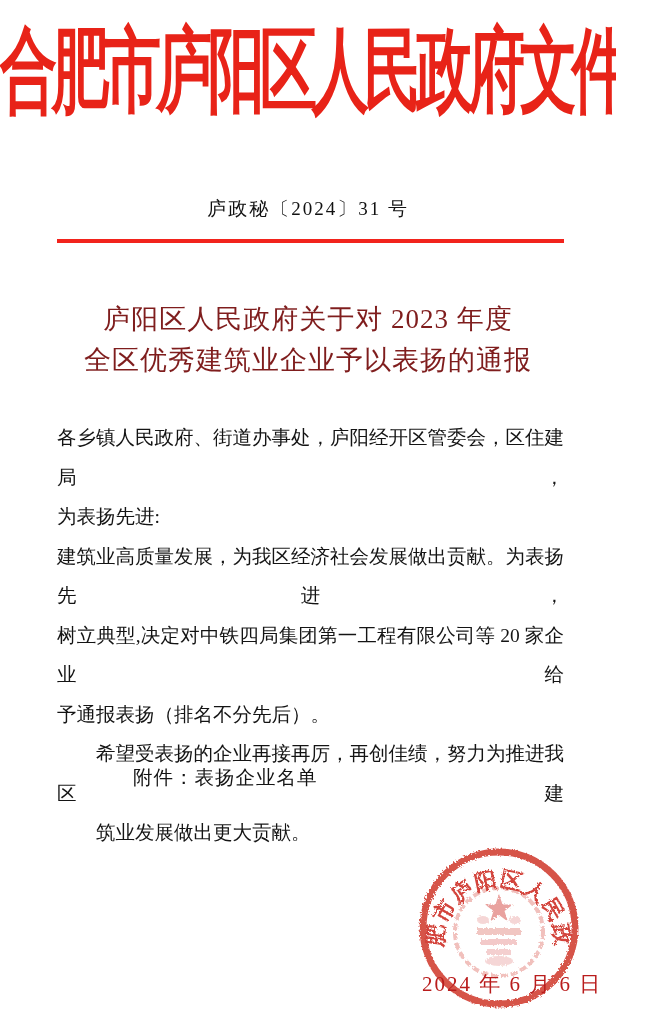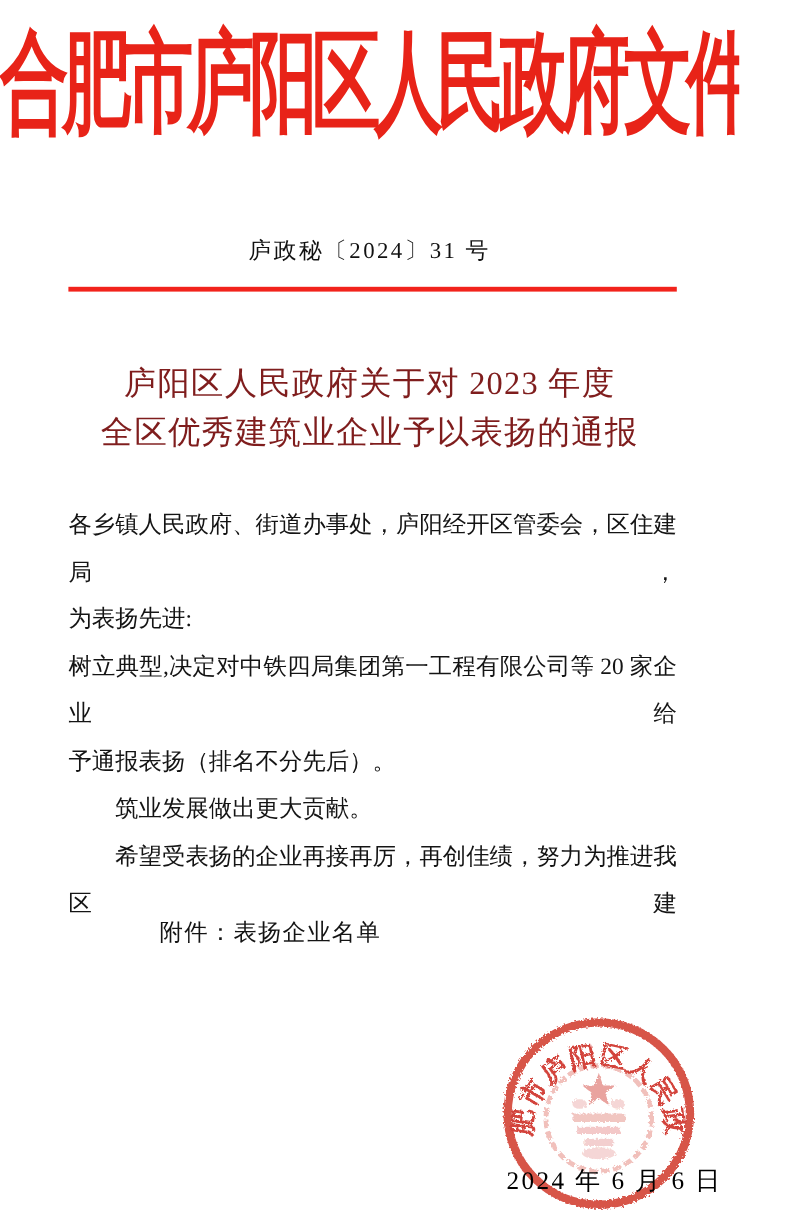--- a/index.html
+++ b/index.html
@@ -50,21 +50,21 @@
     font-size:19.5px;line-height:24px;
     text-indent:76px;color:#141414;
     letter-spacing:1px;
   }
   .seal{
     position:absolute;left:417px;top:846px;
     width:164px;height:164px;
   }
   .date{
     position:absolute;left:422px;top:970px;
-    font-size:21px;letter-spacing:2px;color:#000000;
+    font-size:21px;letter-spacing:2px;color:#b91c1c;
     white-space:nowrap;z-index:5;
   }
 </style>
 </head>
 <body>
 
 <div class="page">
 
   <div class="header">合肥市庐阳区人民政府文件</div>
 
@@ -73,24 +73,25 @@
   <div class="red-rule"></div>
 
   <div class="title">
     <div>庐阳区人民政府关于对 2023 年度</div>
     <div>全区优秀建筑业企业予以表扬的通报</div>
   </div>
 
   <div class="doc-body">
     <div class="line full">各乡镇人民政府、街道办事处，庐阳经开区管委会，区住建局，</div>
     <div class="line">为表扬先进:</div>
+    <div class="line full">建筑业高质量发展，为我区经济社会发展做出贡献。为表扬先进，</div>
     <div class="line full">树立典型,决定对中铁四局集团第一工程有限公司等 20 家企业给</div>
     <div class="line">予通报表扬（排名不分先后）。</div>
+    <div class="line indent full">希望受表扬的企业再接再厉，再创佳绩，努力为推进我区建</div>
     <div class="line indent">筑业发展做出更大贡献。</div>
-    <div class="line indent full">希望受表扬的企业再接再厉，再创佳绩，努力为推进我区建</div>
   </div>
 
   <div class="attachment">附件：表扬企业名单</div>
 
   <svg class="seal" viewBox="0 0 164 164" xmlns="http://www.w3.org/2000/svg">
     <defs>
       <filter id="stamp" x="-10%" y="-10%" width="120%" height="120%">
         <feTurbulence type="fractalNoise" baseFrequency="0.55" numOctaves="2" result="n"></feTurbulence>
         <feDisplacementMap in="SourceGraphic" in2="n" scale="4"></feDisplacementMap>
       </filter>

